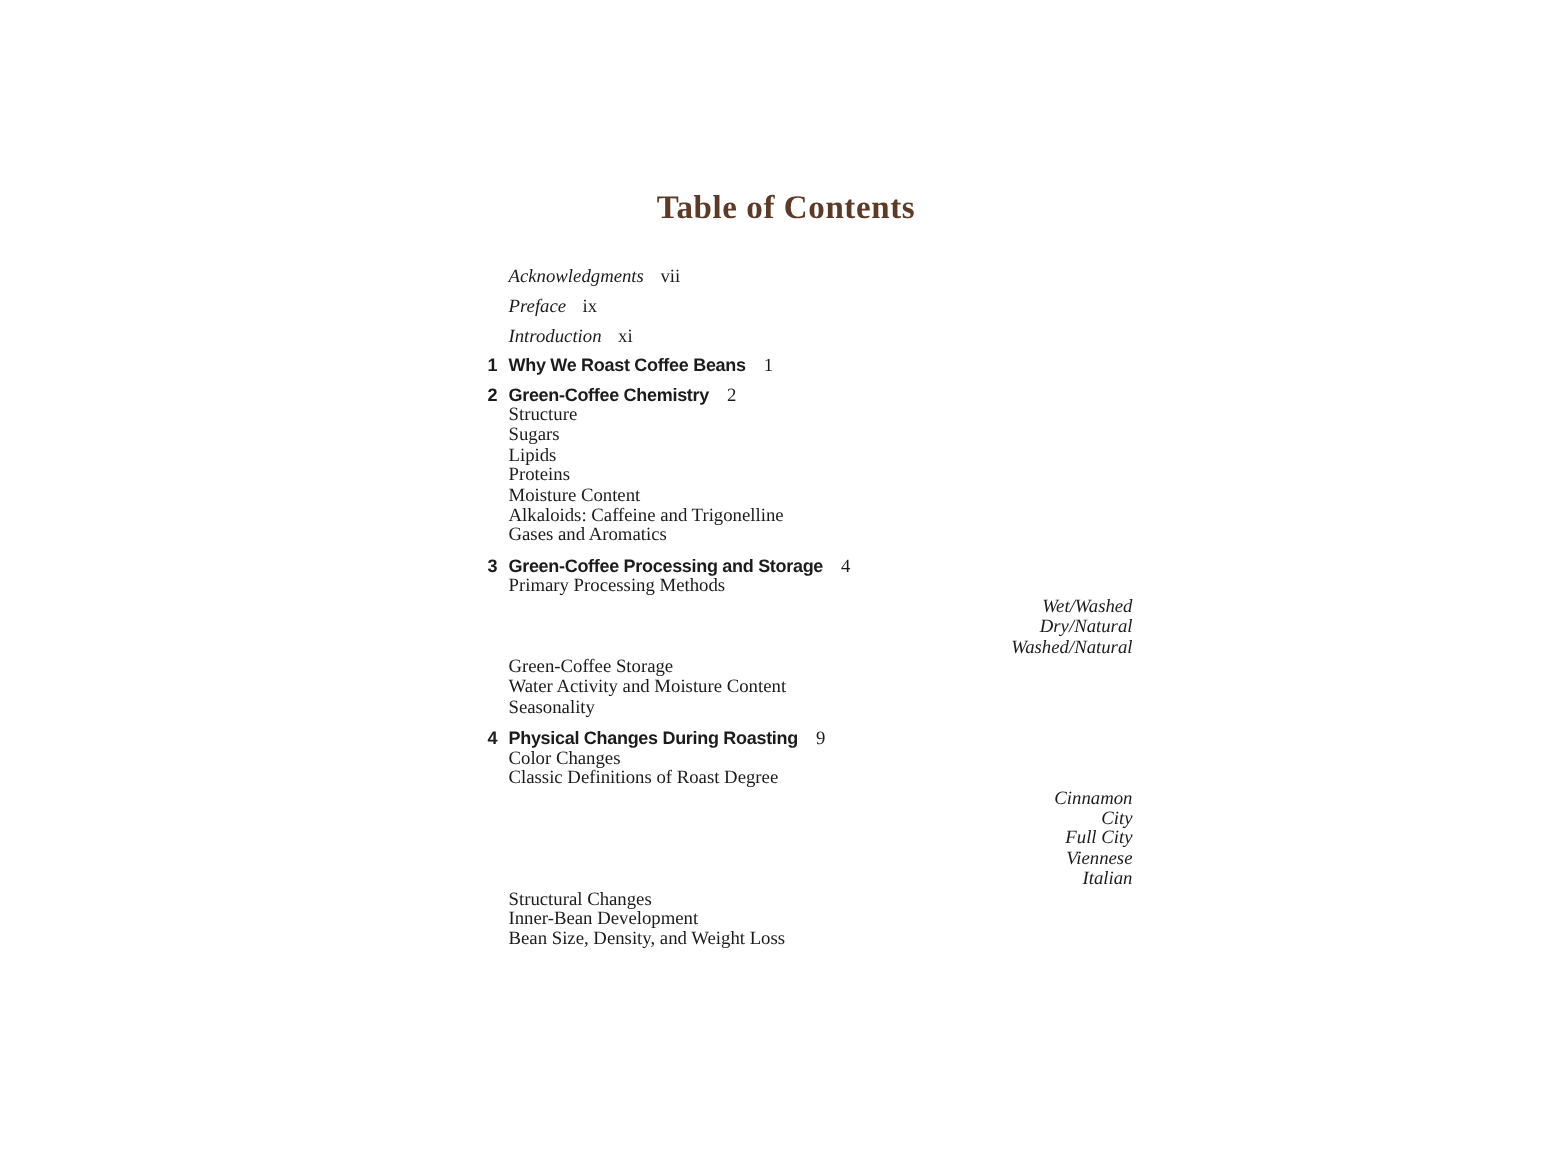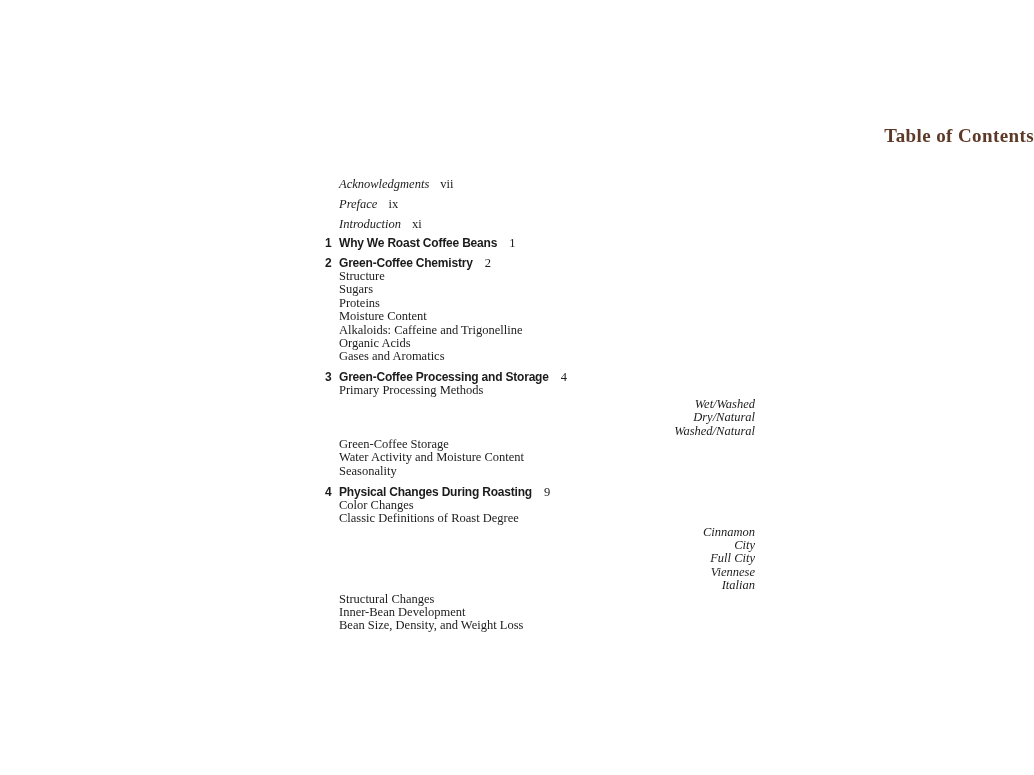--- a/index.html
+++ b/index.html
@@ -10,24 +10,24 @@
     overflow: hidden;
     font-family: "Liberation Serif", serif;
     color: #1b1b1b;
   }
   .page-title {
     position: absolute;
     top: 125px; left: 0;
     width: 1034px;
     box-sizing: border-box;
     padding-left: 14px;
-    text-align: right;
+    text-align: center;
     font-family: "Liberation Serif", serif;
     font-weight: bold;
-    font-size: 19px;
+    font-size: 22px;
     letter-spacing: 0.4px;
     color: #5d3a27;
     margin: 0;
   }
   .content {
     position: absolute;
     left: 325px; top: 174px;
     width: 430px;
     font-size: 12.5px;
   }
@@ -77,24 +77,24 @@
       </section>
     <section class="chapters">
         <div class="chapter">
           <div class="chapter-heading"><span class="ch-num">1</span><span class="ch-title">Why We Roast Coffee Beans</span><span class="ch-page">1</span></div>
         </div>
         <div class="chapter">
           <div class="chapter-heading"><span class="ch-num">2</span><span class="ch-title">Green-Coffee Chemistry</span><span class="ch-page">2</span></div>
           <div class="sections">
             <div class="section">Structure</div>
             <div class="section">Sugars</div>
+            <div class="section">Lipids</div>
             <div class="section">Proteins</div>
             <div class="section">Moisture Content</div>
             <div class="section">Alkaloids: Caffeine and Trigonelline</div>
-            <div class="section">Organic Acids</div>
             <div class="section">Gases and Aromatics</div>
           </div>
         </div>
         <div class="chapter">
           <div class="chapter-heading"><span class="ch-num">3</span><span class="ch-title">Green-Coffee Processing and Storage</span><span class="ch-page">4</span></div>
           <div class="sections">
             <div class="section">Primary Processing Methods</div>
             <div class="section sub">Wet/Washed</div>
             <div class="section sub">Dry/Natural</div>
             <div class="section sub">Washed/Natural</div>

